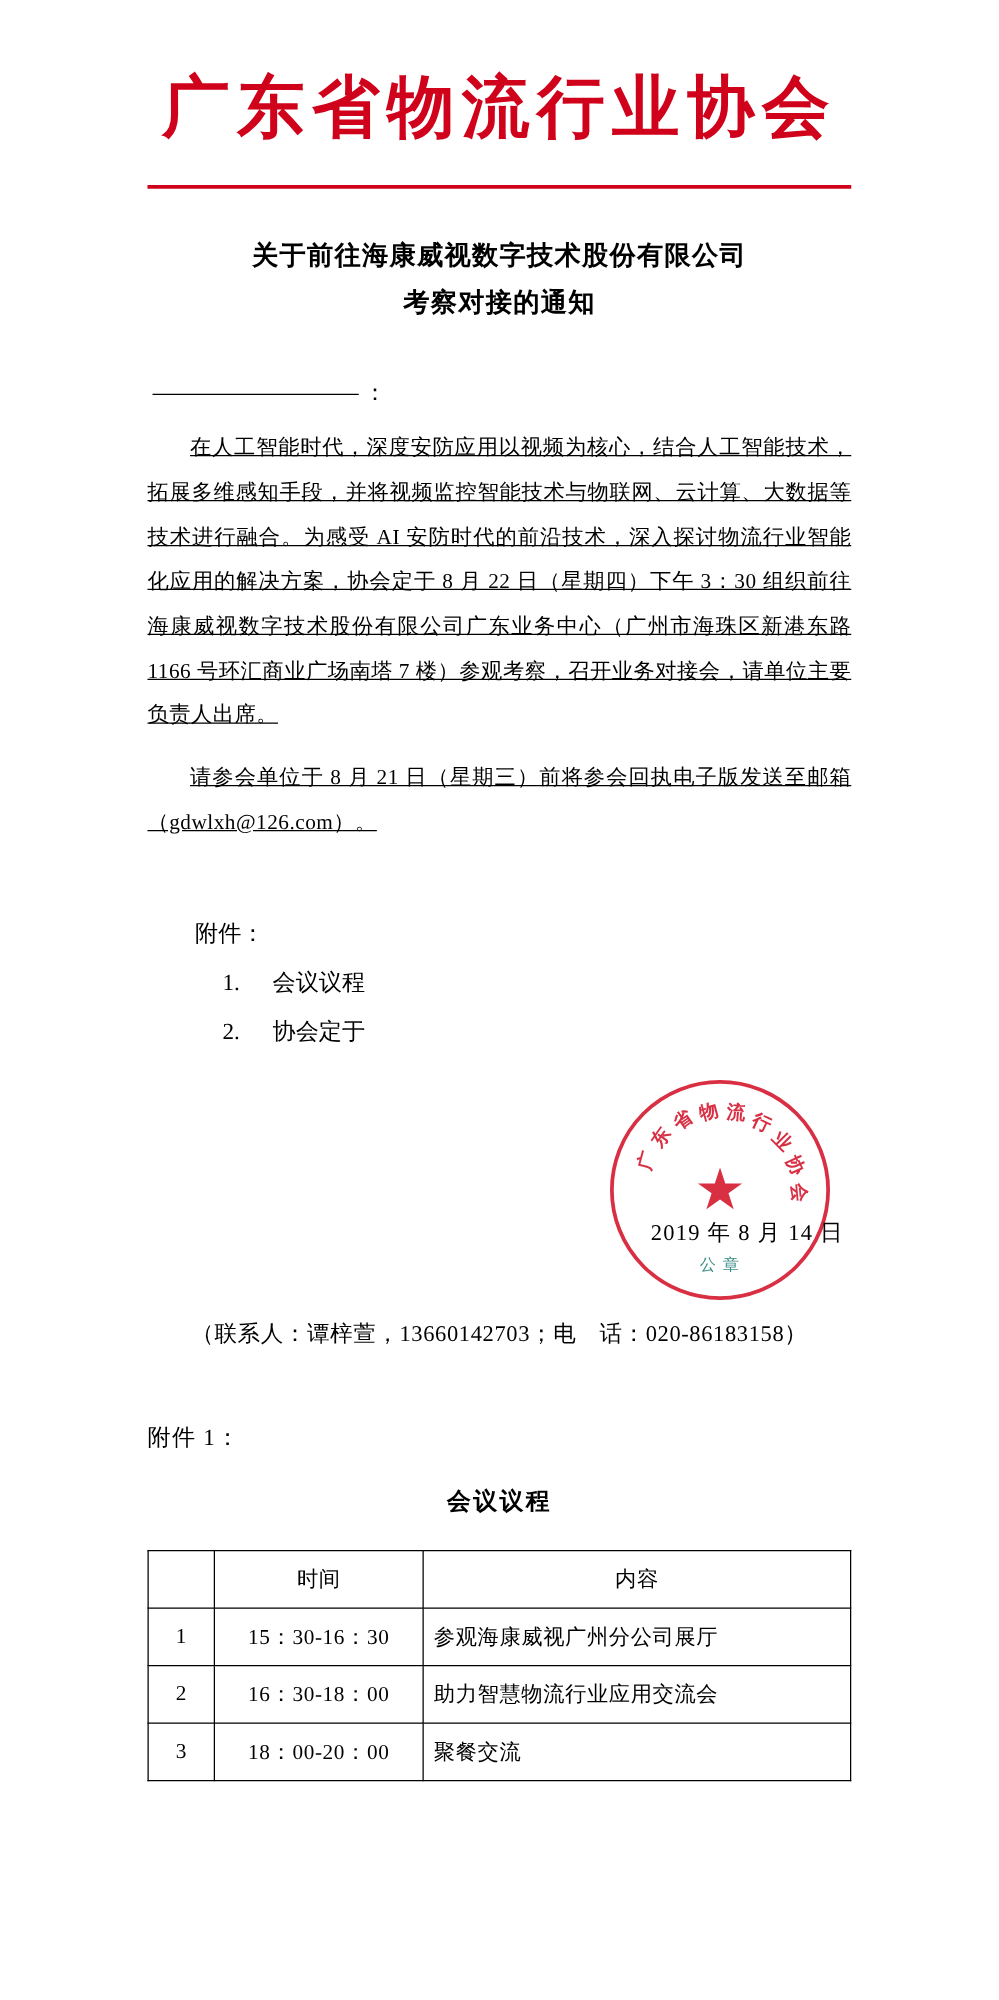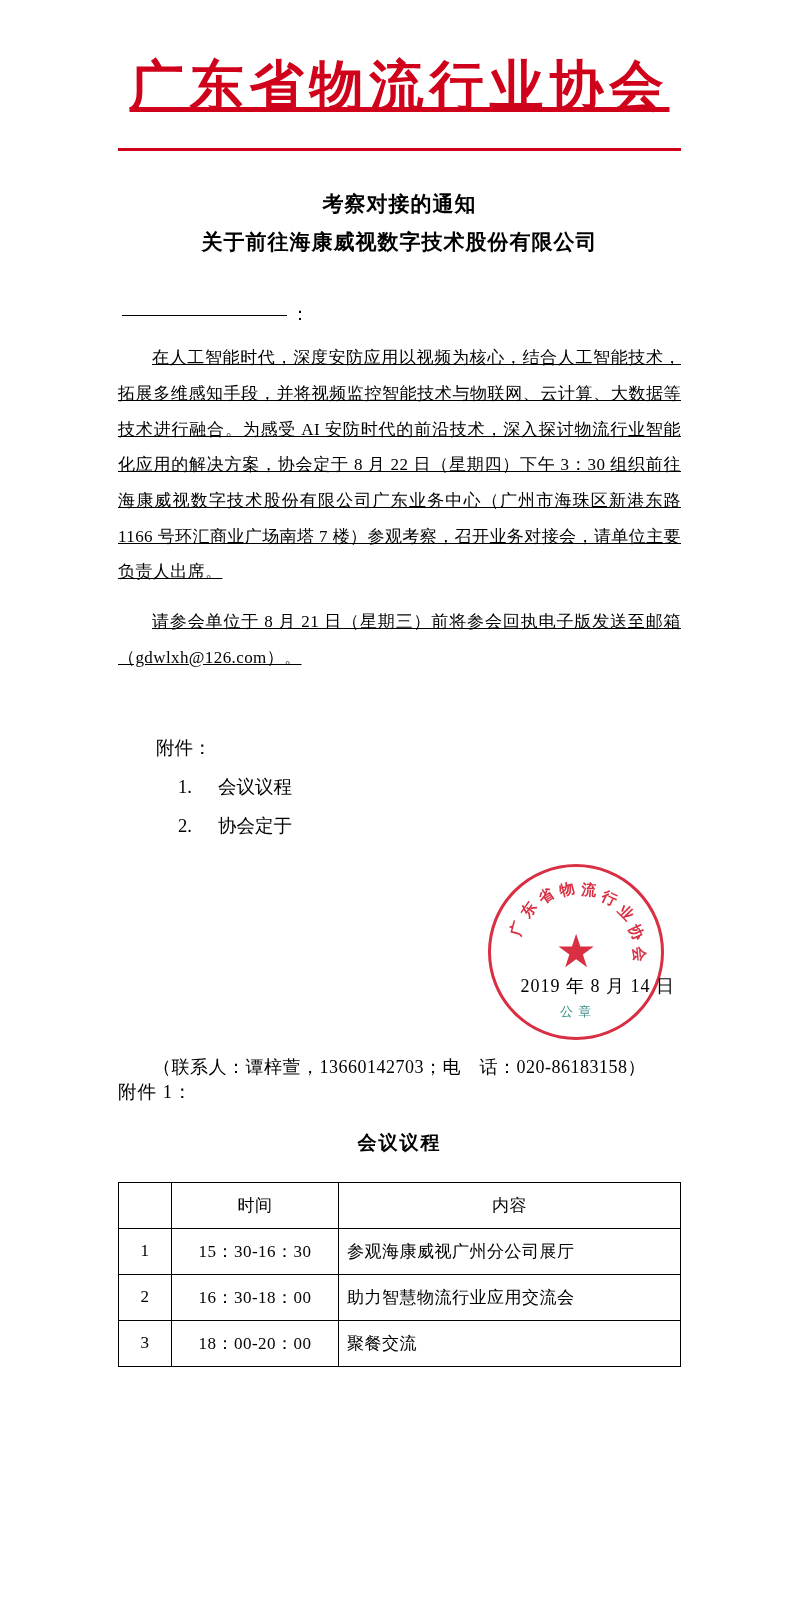--- a/index.html
+++ b/index.html
@@ -29,21 +29,20 @@
     padding-top: 52px;
   }
   .letterhead-title {
     color: #d0021b;
     font-family: "DejaVu Serif", "Liberation Serif", serif;
     font-weight: bold;
     font-size: 54px;
     letter-spacing: 6px;
     line-height: 1.25;
     white-space: nowrap;
-    text-decoration: underline;
   }
   .letterhead-rule {
     margin: 28px auto 0 auto;
     width: 100%;
     height: 3px;
     background: #d0021b;
   }
 
   
   .doc-number {
@@ -167,20 +166,21 @@
   
   .contact-line {
     margin-top: 6px;
     font-size: 18px;
     letter-spacing: 0.5px;
     text-align: center;
   }
 
   
   .appendix-label {
+    margin-top: 58px;
     font-size: 18.5px;
     letter-spacing: 1px;
   }
   .appendix-title {
     margin-top: 26px;
     text-align: center;
     font-weight: bold;
     font-size: 19px;
     letter-spacing: 2px;
   }
@@ -210,22 +210,22 @@
 
 <div class="page">
 
   <div class="letterhead">
     <div class="letterhead-title">广东省物流行业协会</div>
     <div class="letterhead-rule"></div>
   </div>
 
 
   <div class="doc-title">
+    <div>关于前往海康威视数字技术股份有限公司</div>
     <div>考察对接的通知</div>
-    <div>关于前往海康威视数字技术股份有限公司</div>
   </div>
 
   <div class="salutation">
     <span class="blankline"></span><span>：</span>
   </div>
 
   <div class="body-para">在人工智能时代，深度安防应用以视频为核心，结合人工智能技术，拓展多维感知手段，并将视频监控智能技术与物联网、云计算、大数据等技术进行融合。为感受 AI 安防时代的前沿技术，深入探讨物流行业智能化应用的解决方案，协会定于 8 月 22 日（星期四）下午 3：30 组织前往海康威视数字技术股份有限公司广东业务中心（广州市海珠区新港东路 1166 号环汇商业广场南塔 7 楼）参观考察，召开业务对接会，请单位主要负责人出席。</div>
   <div class="body-para">请参会单位于 8 月 21 日（星期三）前将参会回执电子版发送至邮箱（gdwlxh@126.com）。</div>
 
   <div class="attach-block">

